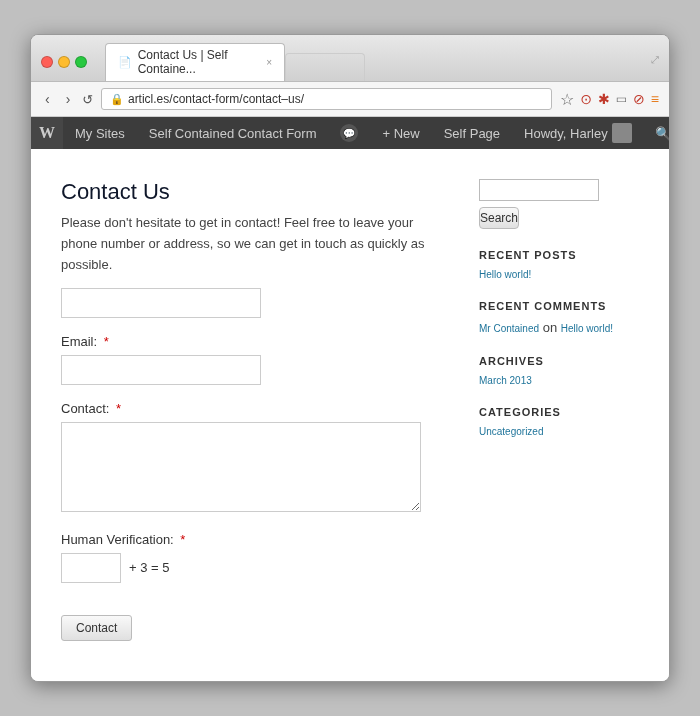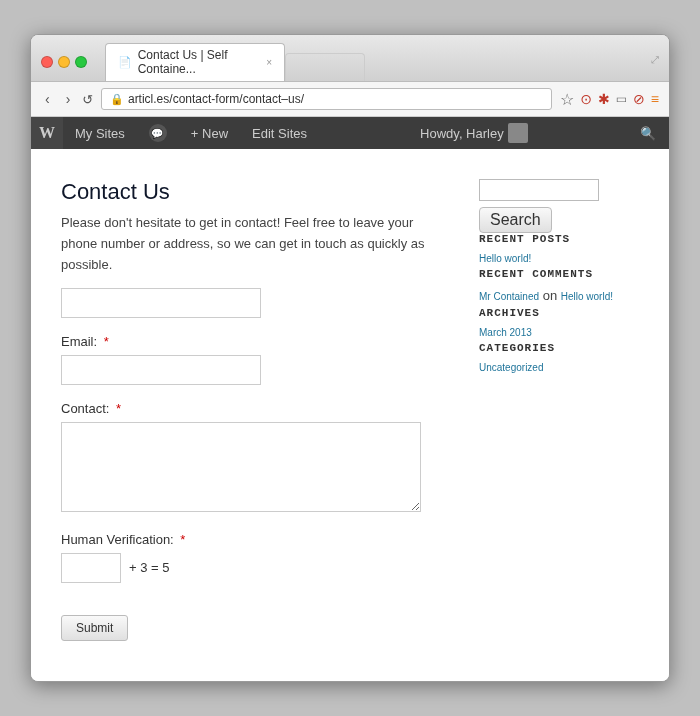--- a/index.html
+++ b/index.html
@@ -267,33 +267,34 @@
       padding: 2px 4px;
       font-size: 12px;
       font-family: Arial, sans-serif;
       display: block;
       margin-bottom: 6px;
     }
     .search-btn {
       background: linear-gradient(to bottom, #f9f9f9, #e0e0e0);
       border: 1px solid #bbb;
       border-radius: 4px;
-      padding: 3px 10px;
-      font-size: 16px;
+      padding: 3px 0;
+      font-size: 12px;
       font-family: Arial, sans-serif;
       color: #333;
       cursor: pointer;
     }
     .sidebar-section-title {
-      font-family: Liberation Mono, monospace;
+      font-family: Liberation Sans, sans-serif;
       font-size: 11px;
       font-weight: bold;
       letter-spacing: 1px;
       color: #333;
       text-transform: uppercase;
+      margin-top: 20px;
       margin-bottom: 8px;
     }
     .sidebar-link {
       font-family: Arial, sans-serif;
       font-size: 10px;
       color: #21759b;
       text-decoration: none;
       display: block;
       margin-bottom: 4px;
       cursor: pointer;
@@ -348,27 +349,30 @@
   </div>
 
   <div class="wp-admin-bar">
     <div class="wp-logo wp-admin-item">
       <span style="color: #ccc; font-size: 16px; font-weight: bold; font-family: serif;">W</span>
     </div>
     <div class="wp-admin-item">
       <span>My Sites</span>
     </div>
     <div class="wp-admin-item">
+      <span>Self Contained Contact Form</span>
+    </div>
+    <div class="wp-admin-item">
       <span class="wp-comment-icon" style="font-size:10px;">💬</span>
     </div>
     <div class="wp-admin-item wp-new-item">
       <span>+ New</span>
     </div>
     <div class="wp-admin-item">
-      <span>Edit Sites</span>
+      <span>Self Page</span>
     </div>
     <div class="wp-admin-item" style="margin-left: auto;">
       <span>Howdy, Harley</span>
       <span class="howdy-avatar"></span>
     </div>
     <div class="wp-search-icon">
       <span>🔍</span>
     </div>
   </div>
 
@@ -407,21 +411,21 @@
           <label class="form-label">
             <span>Human Verification:</span>
             <span class="required-star">*</span>
           </label>
           <div class="verification-row">
             <input type="text" class="verification-input" style="">
             <span>+ 3 = 5</span>
           </div>
         </div>
 
-        <button type="submit" class="submit-btn">Submit</button>
+        <button type="submit" class="submit-btn">Contact</button>
       </form>
     </div>
 
     <div class="sidebar">
 
       <div>
         <input type="text" class="search-box-input" style="">
         <button class="search-btn">Search</button>
       </div>
 

